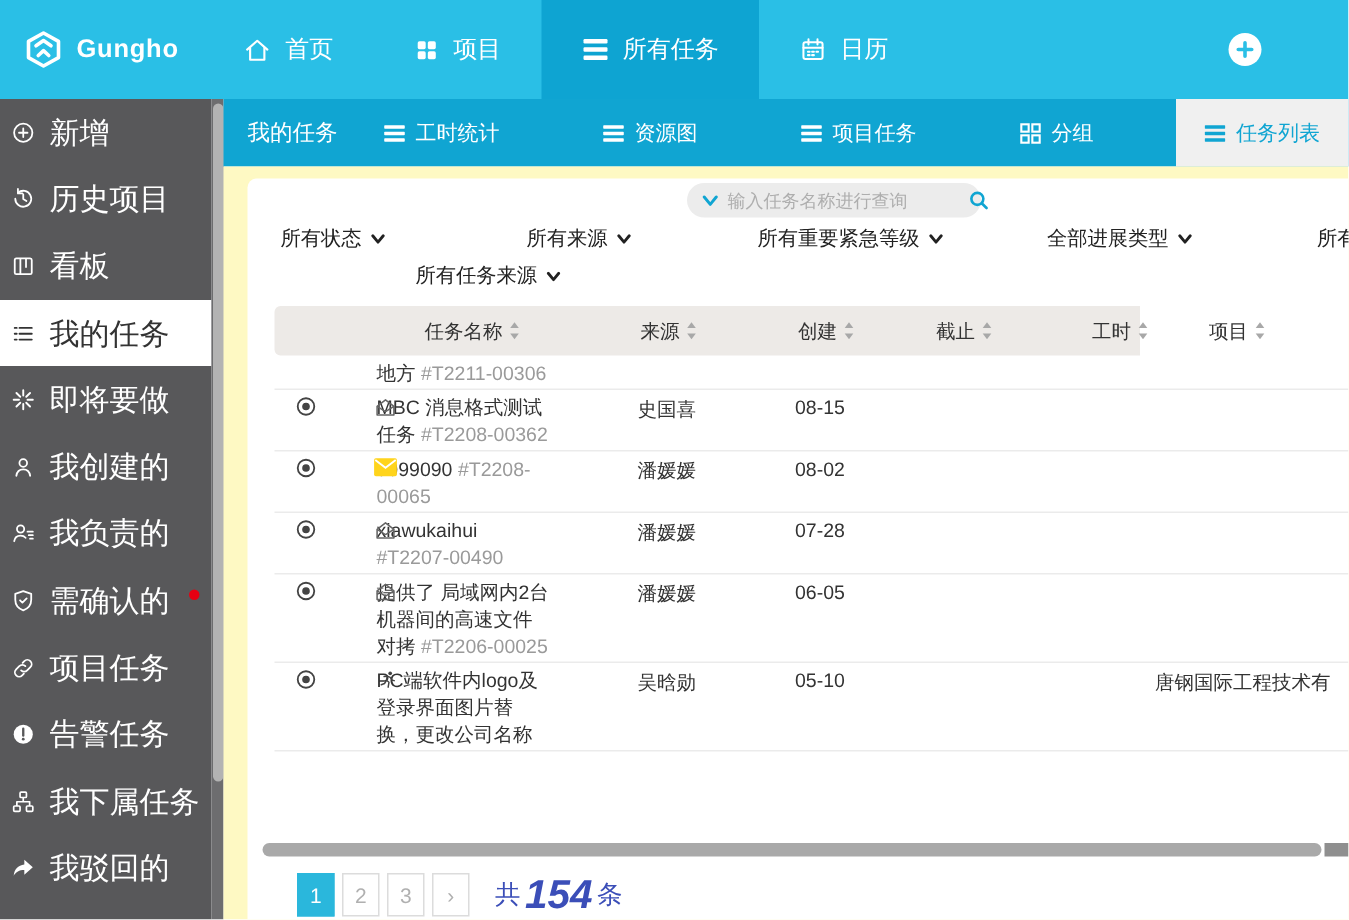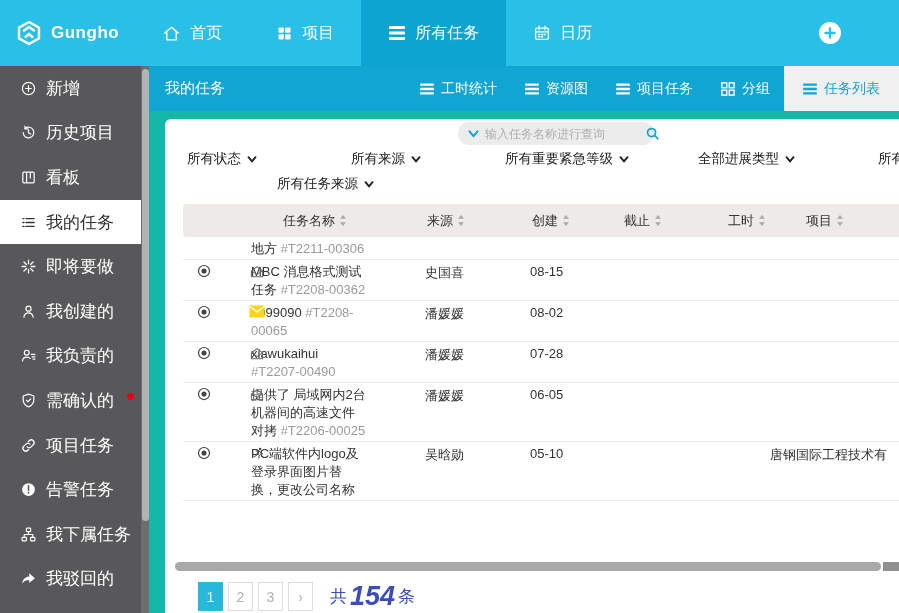--- a/index.html
+++ b/index.html
@@ -16,59 +16,59 @@
     font-size:16px; cursor:pointer; }
   .nav-item.active { background:#0ea4d2; }
   .add-btn { position:absolute; right:58px; top:22px; width:22px; height:22px;
     border-radius:50%; background:#fff; display:flex; align-items:center;
     justify-content:center; cursor:pointer; }
 
   
   .sidebar { position:absolute; left:0; top:66px; width:141px; height:547px;
     background:#58585a; display:flex; flex-direction:column; }
   .s-item { height:44.6px; flex:0 0 44.6px; display:flex; align-items:center;
-    gap:9px; padding-left:20px; color:#fff; font-size:17px; cursor:pointer; }
+    gap:9px; padding-left:7px; color:#fff; font-size:20px; cursor:pointer; }
   .s-item.active { background:#fff; color:#333; }
   .s-ico { display:flex; align-items:center; }
   .dot { width:7px; height:7px; border-radius:50%; background:#e60012;
     margin-left:4px; margin-top:-8px; }
   .side-scroll { position:absolute; left:141px; top:66px; width:8px; height:547px;
     background:#6d6d6f; }
   .side-thumb { position:absolute; left:0.5px; top:3px; width:7px; height:452px;
     border-radius:4px; background:#b3b3b3; }
 
   
   .main { position:absolute; left:149px; top:66px; width:750px; height:547px; }
   .subheader { position:absolute; left:0; top:0; width:750px; height:45px;
     background:#10a5d2; display:flex; align-items:stretch; color:#fff; }
   .sub-title { display:flex; align-items:center; padding-left:16px; font-size:15px; }
-  .tabs { margin-left:auto; display:flex; align-items:stretch; }
+  .tabs { margin-left:auto; display:flex; align-items:stretch;gap:41px; }
   .tab { display:flex; align-items:center; gap:7px; padding:0 14px;
     font-size:14px; cursor:pointer; }
   .tab.active { background:#f0f0f0; color:#10a5d2; padding:0 19px; }
 
   .content { position:absolute; left:0; top:45px; width:750px; height:502px;
-    background:#14b8a6; }
+    background:#fef9c3; }
   .panel { position:absolute; left:16px; top:8px; width:734px; height:494px;
     background:#fff; border-radius:6px 0 0 0; }
 
   
   .search-pill { position:absolute; left:293px; top:3px; width:196px; height:23px;
     background:#ececec; border-radius:12px; display:flex; align-items:center;
     padding:0 10px; gap:6px; }
   .search-input { flex:1; border:none; background:transparent; outline:none;
     font-size:12px; color:#555; font-family:inherit; }
   .search-input::placeholder { color:#aeaeae; }
 
   
   .filter { position:absolute; display:flex; align-items:center; gap:6px;
     font-size:13.5px; color:#222; cursor:pointer; white-space:nowrap; }
 
   
-  .thead { position:absolute; left:18px; top:85px; width:716px; height:33px;
+  .thead { position:absolute; left:18px; top:85px; width:577px; height:33px;
     background:#edeae7; border-radius:4px 0 0 4px; }
   .th { position:absolute; top:0; height:33px; line-height:33px; font-size:13px;
     color:#333; display:flex; align-items:center; gap:4px; cursor:pointer;
     white-space:nowrap; }
 
   
   .rows { position:absolute; left:18px; top:118px; width:716px; }
   .trow { position:relative; border-bottom:1px solid #ebebeb; padding:3px 0 1px; }
   .cell-name { margin-left:68px; width:116px; font-size:13px; line-height:18px;
     color:#333; word-break:break-word; }

